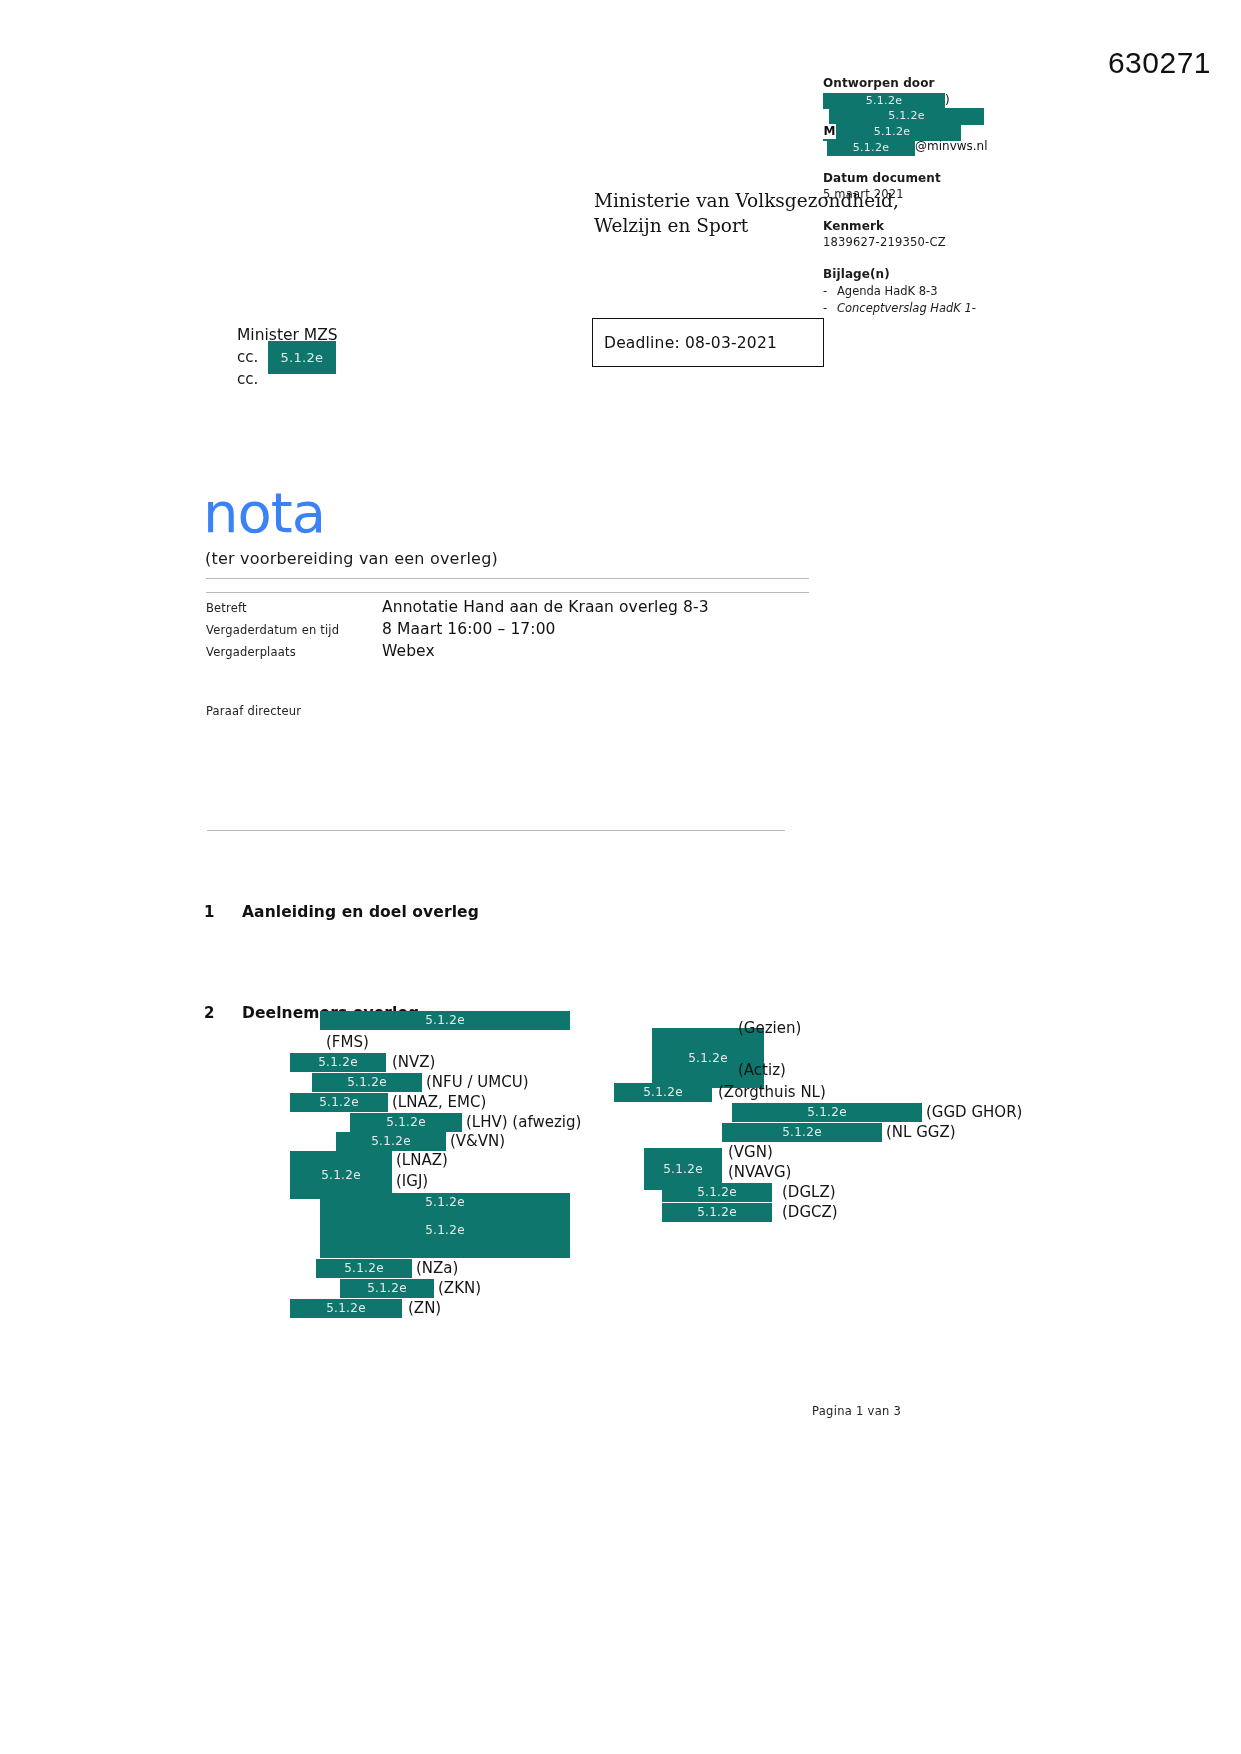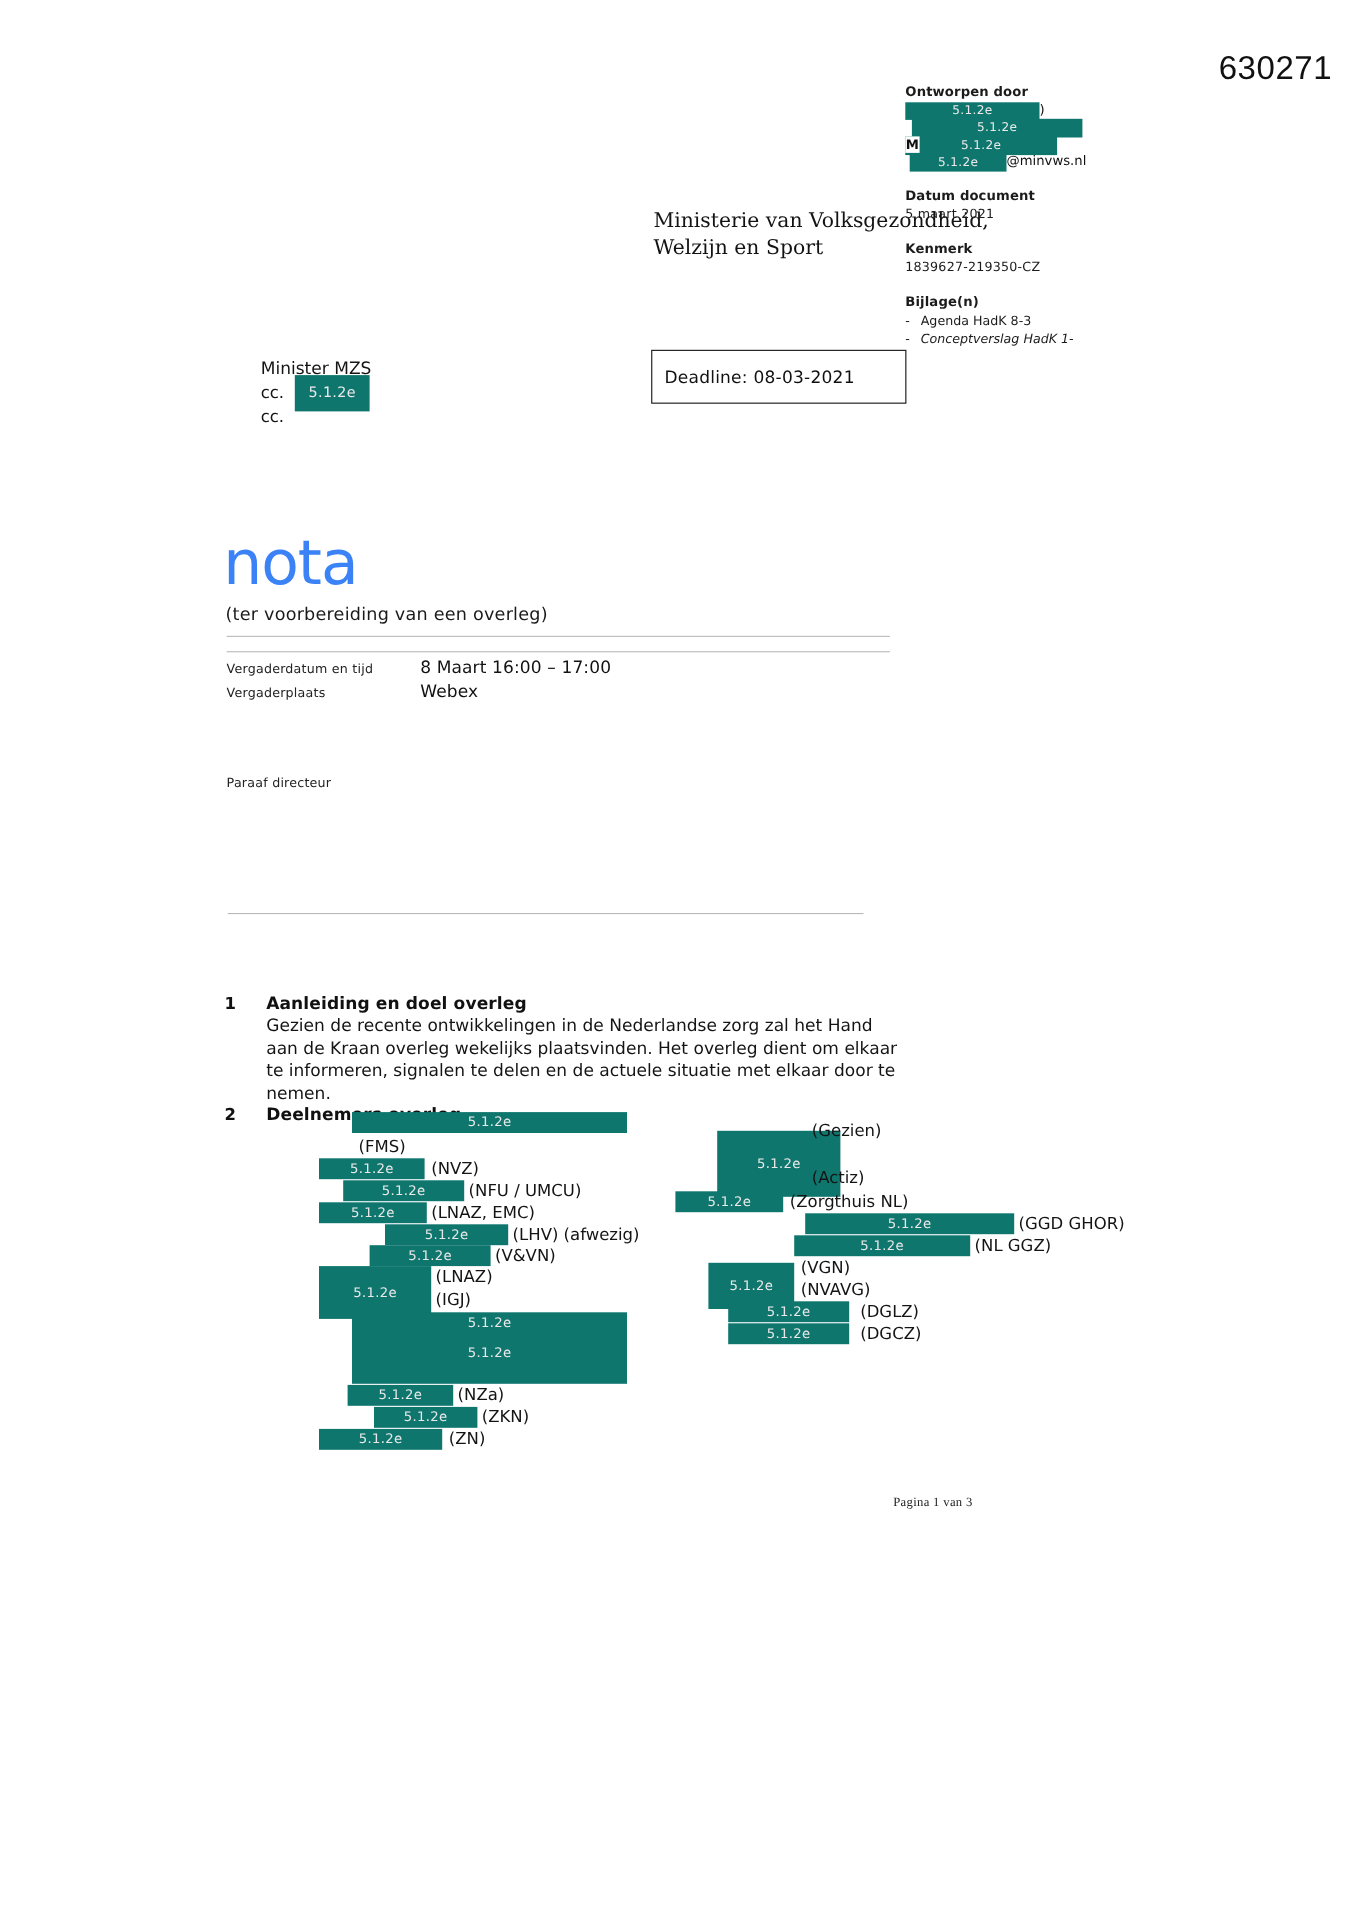--- a/index.html
+++ b/index.html
@@ -309,25 +309,24 @@
   }
   .prow .redact {
     height: 19px;
     line-height: 19px;
     font-size: 12px;
   }
 
   .pfoot {
     position: absolute;
     left: 812px;
-    top: 1360px;
+    top: 1404px;
     font-size: 11.5px;
     color: #222;
     letter-spacing: 0.3px;
-    font-family: Liberation Serif, serif;
   }
 </style>
 </head>
 <body>
 
 <div class="page">
 
   <div class="scan-id">630271</div>
 
   <div class="ministry">
@@ -386,39 +385,42 @@
   </div>
 
   <div class="nota-title">nota</div>
   <div class="nota-sub">(ter voorbereiding van een overleg)</div>
 
   <div class="rule rule-1"></div>
   <div class="rule rule-2"></div>
 
   <div class="doc-meta">
     <div class="doc-meta-row">
+      <span class="doc-meta-key">Betreft</span>
+      <span class="doc-meta-val">Annotatie Hand aan de Kraan overleg 8-3</span>
+    </div>
+    <div class="doc-meta-row">
       <span class="doc-meta-key">Vergaderdatum en tijd</span>
       <span class="doc-meta-val">8 Maart 16:00 – 17:00</span>
     </div>
     <div class="doc-meta-row">
       <span class="doc-meta-key">Vergaderplaats</span>
       <span class="doc-meta-val">Webex</span>
     </div>
   </div>
 
   <div class="paraaf">Paraaf directeur</div>
 
   <div class="rule rule-3"></div>
 
   <div class="section sec-1">
     <div class="sec-head">
       <span class="sec-num">1</span>
       <span class="sec-title">Aanleiding en doel overleg</span>
     </div>
-    <div class="sec-body">Gezien de recente ontwikkelingen in de Nederlandse zorg zal het Hand aan de Kraan overleg wekelijks plaatsvinden. Het overleg dient om elkaar te informeren, signalen te delen en de actuele situatie met elkaar door te nemen.</div>
   </div>
 
   <div class="section sec-2">
     <div class="sec-head">
       <span class="sec-num">2</span>
       <span class="sec-title">Deelnemers overleg</span>
     </div>
   </div>
 
   <div class="participants">

